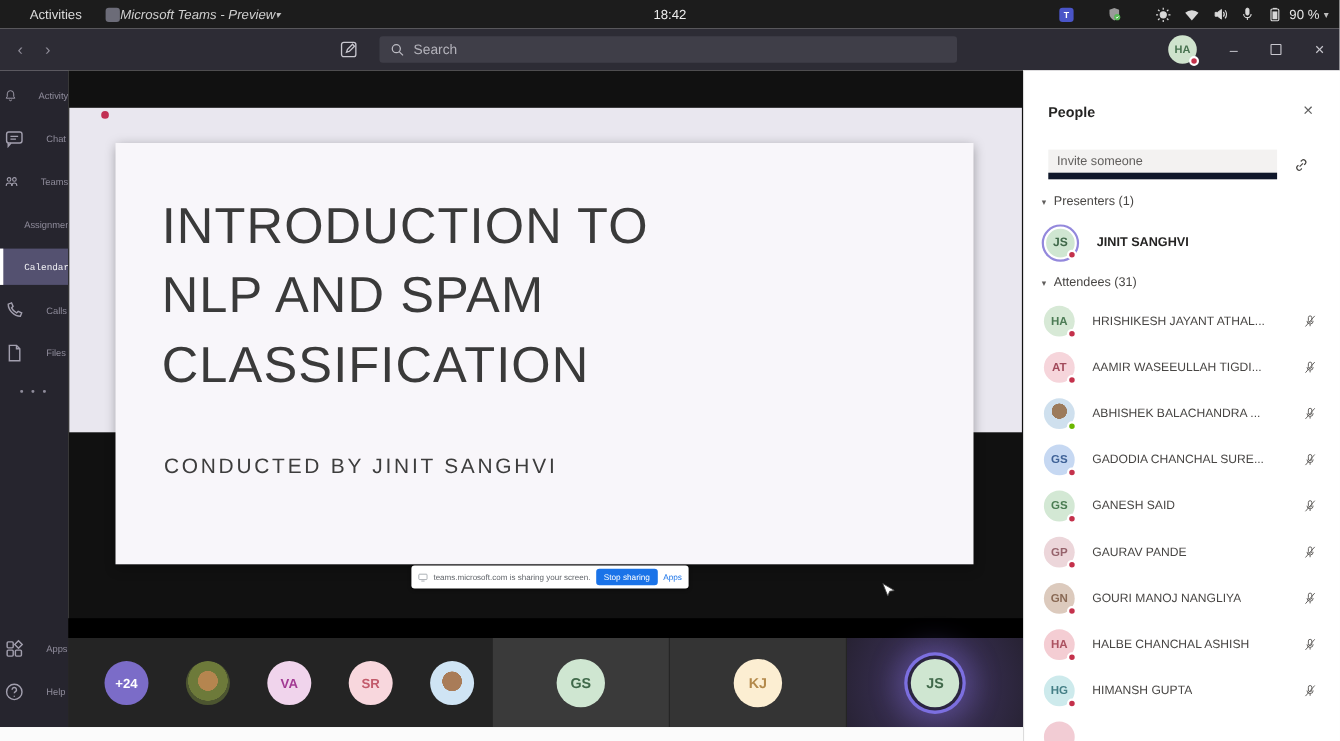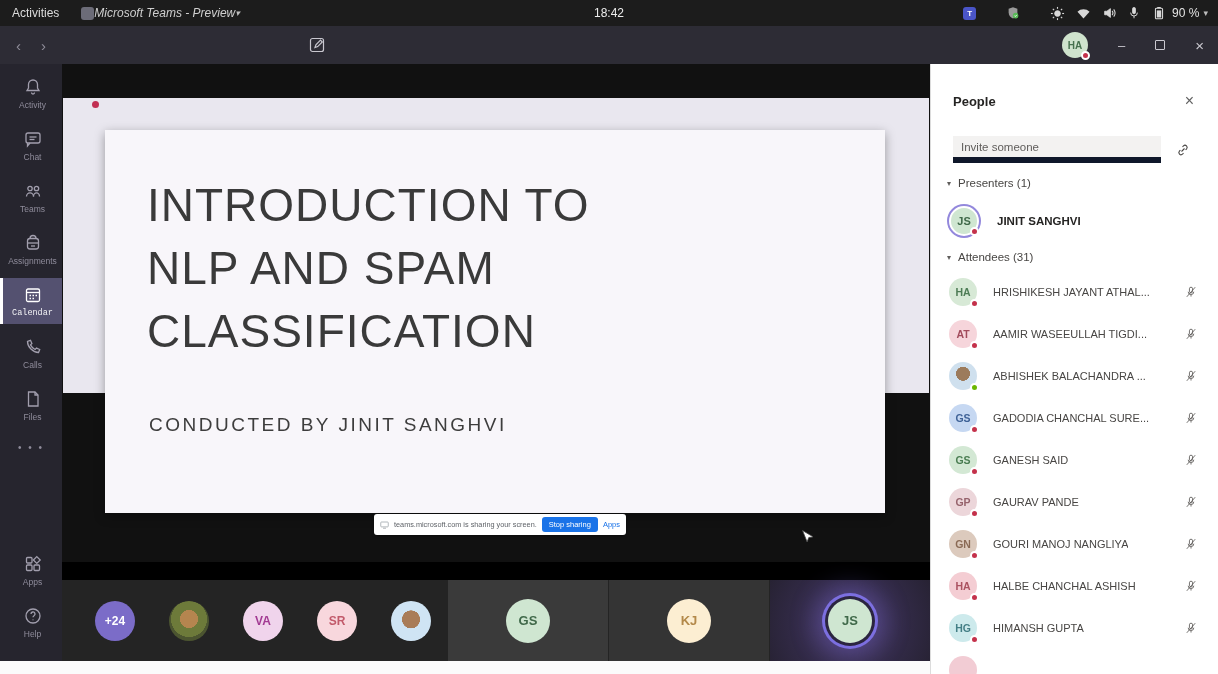--- a/index.html
+++ b/index.html
@@ -5,21 +5,21 @@
   * { margin:0; padding:0; box-sizing:border-box; }
   html,body { background:#fff; }
   #screen {
     position:relative; width:1218px; height:674px; overflow:hidden;
     font-family:"Liberation Sans", sans-serif; background:#fff;
   }
 
   
   #ubuntu-bar { position:absolute; top:0; left:0; width:100%; height:26px;
     background:#1c1c1c; color:#dcdcdc; display:flex; align-items:center; font-size:12px; }
-  .ub-left { display:flex; align-items:center; gap:22px; padding-left:12px; }
+  .ub-left { display:flex; align-items:center; gap:22px; padding-left:27px; }
   .ub-appmenu { display:flex; align-items:center; gap:0; color:#cfcfcf;font-style:italic; }
   .ub-teams-glyph { width:13px; height:13px; border-radius:3px; background:#6c6c78; display:inline-block; }
   .ub-caret { font-size:9px; color:#bdbdbd; }
   .ub-clock { position:absolute; left:50%; transform:translateX(-50%); color:#ececec; }
   .ub-tray { margin-left:auto; display:flex; align-items:center; padding-right:10px; }
   .tray-ico { display:inline-flex; align-items:center; justify-content:center; }
   .tray-gap-lg { margin-right:30px; }
   .tray-gap { margin-right:11px; }
   .tray-teams { width:13px; height:13px; border-radius:3px; background:#4a55c8; color:#fff;
     font-size:8px; font-weight:bold; text-align:center; line-height:13px; }
@@ -44,22 +44,22 @@
 
   
   .presence { position:absolute; right:-2px; bottom:-2px; width:9px; height:9px; border-radius:50%;
     border:2px solid #fff; background:#c4314b; }
   .presence.busy { background:#c4314b; }
   .presence.available { background:#6bb700; }
 
   
   #rail { position:absolute; top:64px; left:0; width:62px; height:597px; background:#26252e;
     display:flex; flex-direction:column; }
-  .rail-item { width:100%; padding:7px 0 6px 0; display:flex; flex-direction:column; align-items:center;
-    gap:3px; color:#8f8c9b; font-size:8.5px; border-left:3px solid transparent; margin-top:6px; }
+  .rail-item { width:100%; padding:7px 0 6px 0; display:flex; flex-direction:row; align-items:center;
+    gap:19px; color:#8f8c9b; font-size:8.5px; border-left:3px solid transparent; margin-top:6px; }
   .rail-item svg { stroke:#a29fae; }
   .rail-item.active { background:#545170; border-left-color:#fff; color:#f3f3f6;font-family:Liberation Mono, monospace; }
   .rail-item.active svg { stroke:#fff; }
   .rail-more { letter-spacing:2px; color:#8f8c9b; font-size:10px; margin-top:14px; text-align:center; }
   .rail-spacer { flex:1; }
   .rail-footer { margin-bottom:16px; }
 
   
   #stage { position:absolute; top:64px; left:62px; width:868px; height:597px; background:#111; }
   .lavender { position:absolute; left:1px; top:34px; width:866px; height:295px; background:#e9e7ef; }
@@ -200,20 +200,29 @@
     <div class="tb-nav">
       <span>‹</span>
       <span>›</span>
     </div>
     <span class="tb-compose">
       <svg width="18" height="18" viewBox="0 0 18 18" stroke="#c8c7cf" fill="none" stroke-width="1.2">
           <rect x="2.5" y="2.5" width="13" height="13" rx="2"></rect>
           <path d="M7 11.5l.9-2.7 4.6-4.6 1.8 1.8-4.6 4.6z"></path>
         </svg>
     </span>
+    <div class="tb-search">
+      <span>
+        <svg width="13" height="13" viewBox="0 0 16 16" stroke="#bdbcc4" fill="none" stroke-width="1.4">
+            <circle cx="6.5" cy="6.5" r="4.5"></circle>
+            <line x1="10" y1="10" x2="14" y2="14"></line>
+          </svg>
+      </span>
+      <input type="text" placeholder="Search" style="">
+    </div>
     <div class="tb-right">
       <span class="tb-avatar">
         <span>HA</span>
         <span class="presence busy"></span>
       </span>
       <span class="tb-min">–</span>
       <span class="tb-max"></span>
       <span class="tb-close">×</span>
     </div>
   </div>

